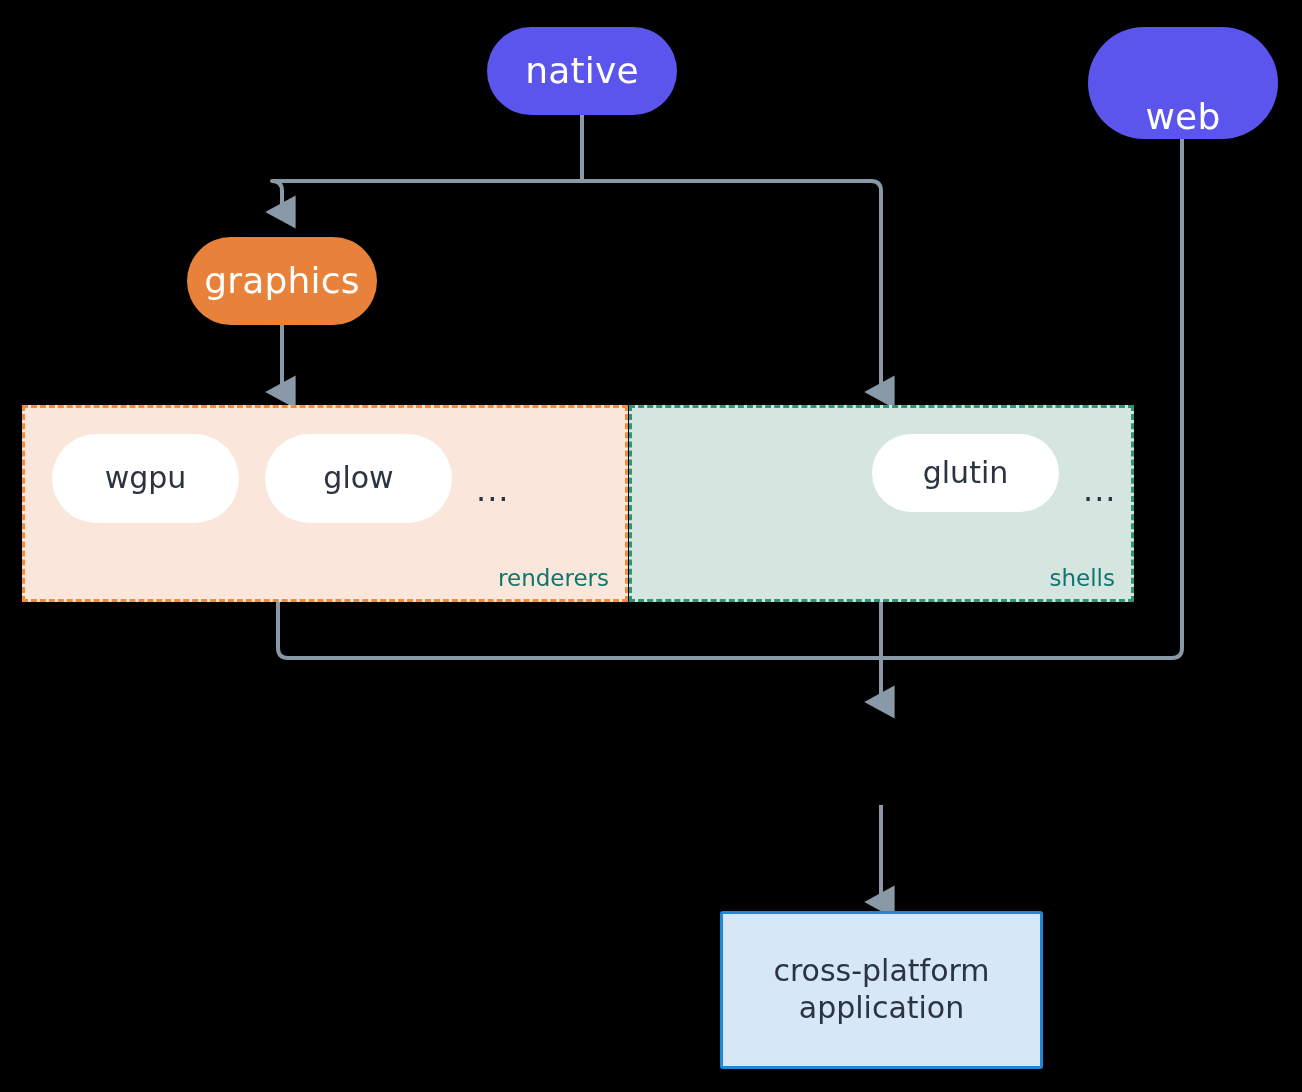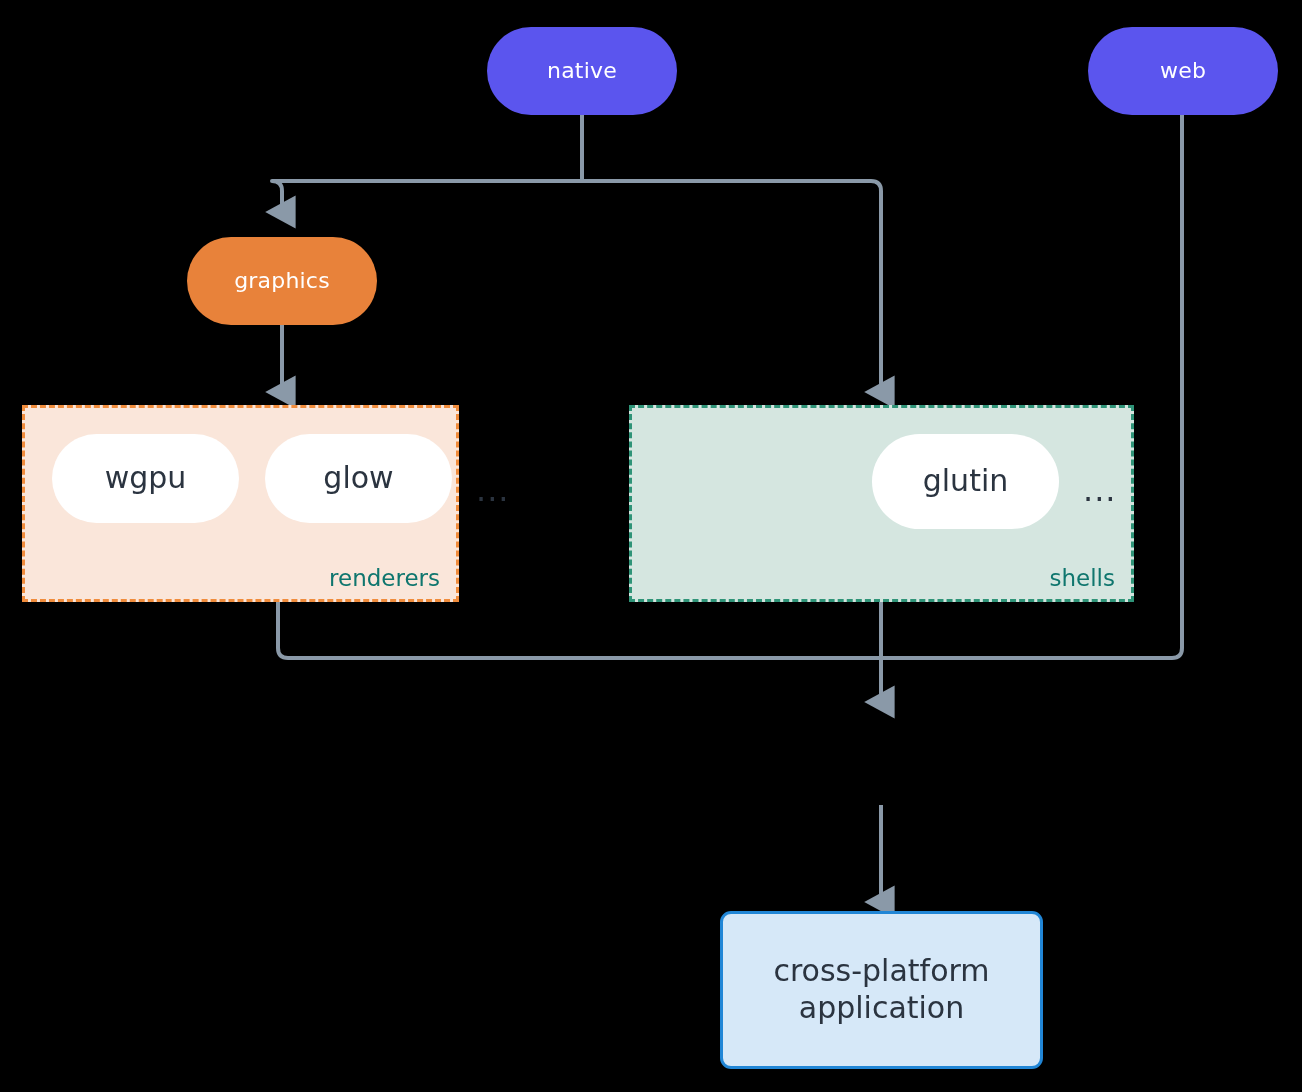--- a/index.html
+++ b/index.html
@@ -31,21 +31,21 @@
     display: flex;
     align-items: center;
     justify-content: center;
     box-sizing: border-box;
     text-align: center;
     line-height: 1.22;
   }
   .pill {
     border-radius: 999px;
     color: #ffffff;
-    font-size: 22px;
+    font-size: 36px;
     letter-spacing: 0.2px;
   }
   .pill-white {
     border-radius: 999px;
     background: #ffffff;
     color: #2b3440;
     font-size: 30px;
   }
   .group-box {
     position: absolute;
@@ -62,21 +62,21 @@
     white-space: nowrap;
   }
   .ellipsis {
     position: absolute;
     font-size: 32px;
     color: #2b3440;
     letter-spacing: 1px;
     line-height: 1;
   }
   .rect-node {
-    border-radius: 11px;
+    border-radius: 3px;
     font-size: 30px;
     color: #2b3440;
     flex-direction: column;
   }
   .rect-node span {
     display: block;
   }
 </style>
 </head>
 <body>
@@ -109,43 +109,43 @@
       <path d="M881,658 L881,702" marker-end="url(#arrowhead)"></path>
 
       <path d="M881,805 L881,902" marker-end="url(#arrowhead)"></path>
     </g>
   </svg>
 
   <div class="node pill" id="node-native" style="left:487px; top:27px; width:190px; height:88px; background:#5b55ee;">
     <span>native</span>
   </div>
 
-  <div class="node pill" id="node-web" style="left:1088px; top:27px; width:190px; height:88px; background:#5b55ee;">
+  <div class="node pill" id="node-web" style="left:1088px; top:27px; width:190px; height:112px; background:#5b55ee;align-items:flex-end;">
     <span>web</span>
   </div>
 
   <div class="node pill" id="node-graphics" style="left:187px; top:219px; width:190px; height:88px; background:#e8823a;margin-top:18px;">
     <span>graphics</span>
   </div>
 
-  <div class="group-box" id="group-renderers" style="left:22px; top:405px; width:437px; height:197px;
+  <div class="group-box" id="group-renderers" style="left:22px; top:405px; width:606px; height:197px;
               background:#fae6da; border-color:#f08c3c;">
     <div class="node pill-white" style="position:absolute; left:27px; top:26px; width:187px; height:89px;">
       <span>wgpu</span>
     </div>
     <div class="node pill-white" style="position:absolute; left:240px; top:26px; width:187px; height:89px;">
       <span>glow</span>
     </div>
     <div class="ellipsis" style="left:451px; top:66px;">...</div>
     <div class="group-label">renderers</div>
   </div>
 
   <div class="group-box" id="group-shells" style="left:629px; top:405px; width:505px; height:197px;
               background:#d5e6e0; border-color:#2f9478;">
-    <div class="node pill-white" style="position:absolute; left:240px; top:26px; width:187px; height:95px;">
+    <div class="node pill-white" style="position:absolute; left:240px; top:26px; width:187px; height:78px;">
       <span>glutin</span>
     </div>
     <div class="ellipsis" style="left:451px; top:66px;">...</div>
     <div class="group-label">shells</div>
   </div>
 
 
   <div class="node rect-node" id="node-application" style="left:720px; top:911px; width:323px; height:158px;
               background:#d6e8f8; border:3px solid #2186d6;">
     <span>cross-platform</span>

